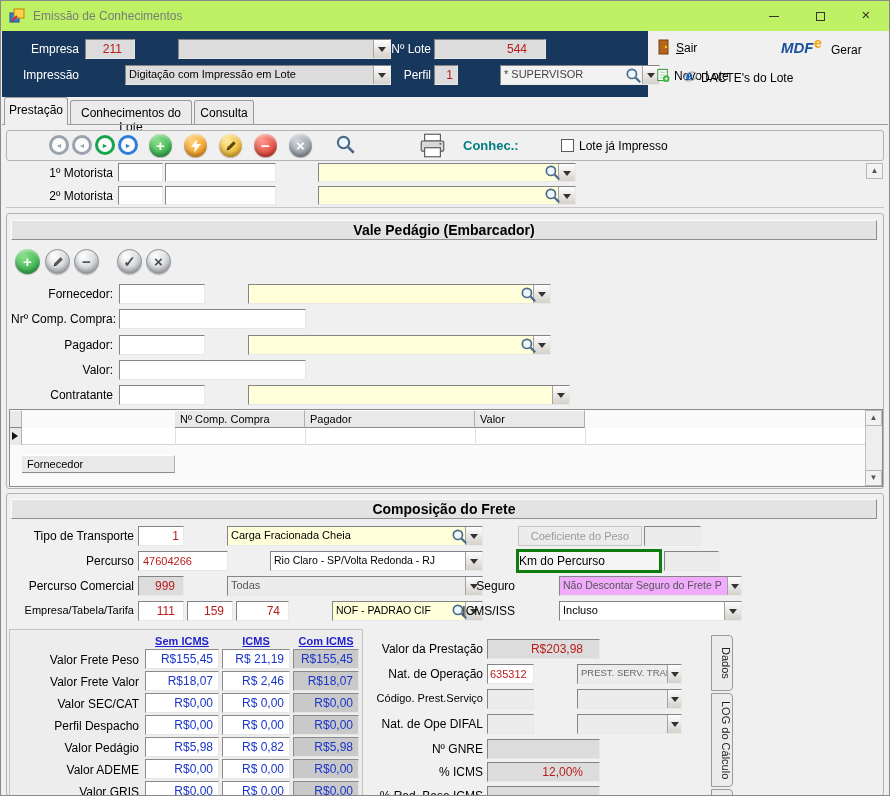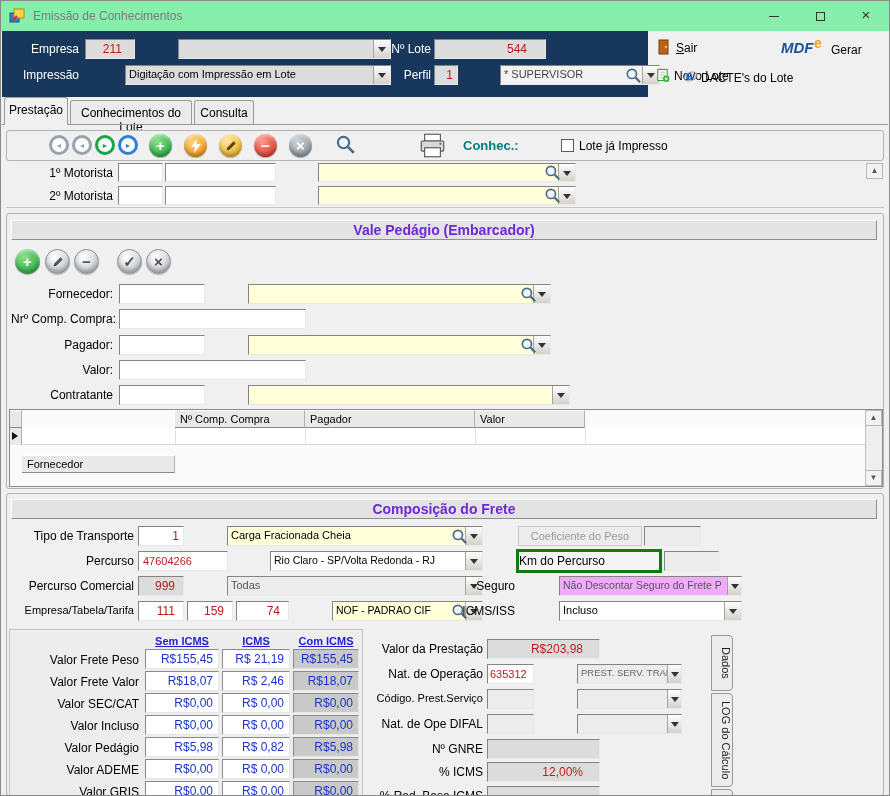--- a/index.html
+++ b/index.html
@@ -2,21 +2,21 @@
 <html><head>
 <meta charset="utf-8">
 <style>
   * { margin:0; padding:0; box-sizing:border-box; }
   html,body { background:#8a8a8a; }
   body { font-family:"Liberation Sans", sans-serif; }
   #window { position:relative; width:890px; height:796px; background:#f0f0f0;
             border:1px solid #8a8a8a; overflow:hidden; font-size:12px; color:#000; }
 
   
-  .titlebar { position:absolute; left:0; top:0; width:100%; height:30px; background:#86efac; }
+  .titlebar { position:absolute; left:0; top:0; width:100%; height:30px; background:#bef264; }
   .app-icon { position:absolute; left:8px; top:7px; width:16px; height:16px; }
   .title-text { position:absolute; left:32px; top:8px; font-size:12px; color:#7a7a7a; }
   .win-btn { position:absolute; top:0; width:46px; height:30px; text-align:center;
              line-height:28px; color:#333; font-size:15px; cursor:default; }
   .min-bar { display:inline-block; width:10px; height:1px; background:#333; vertical-align:middle; }
   .max-box { display:inline-block; width:9px; height:9px; border:1px solid #333; vertical-align:middle; }
 
   
   .header-navy { position:absolute; left:1px; top:30px; width:646px; height:66px; background:#17375c; }
   .header-right { position:absolute; left:647px; top:30px; width:242px; height:66px; background:#f0f0f0; }
@@ -36,21 +36,21 @@
   .combo .btn { width:17px; background:linear-gradient(#fefefe,#d5d1cb); border-left:1px solid #a3a3a3;
                 display:flex; align-items:center; justify-content:center; }
   .combo .btn.narrow { width:14px; }
   .tri { width:0; height:0; border:4px solid transparent; border-top:5px solid #333; margin-top:5px; }
 
   .mag { position:absolute; width:18px; height:18px; }
 
   .groupbox { position:absolute; border:1px solid #b3b3b3; border-radius:3px; }
   .band { position:absolute; height:20px; background:#e3e3e3; border:1px solid;
           border-color:#fbfbfb #8f8f8f #8f8f8f #fbfbfb; text-align:center;
-          font-weight:bold; font-size:14px; color:#6d28d9; line-height:18px; }
+          font-weight:bold; font-size:14px; color:#000000; line-height:18px; }
   .hline { position:absolute; height:1px; background:#c6c6c6; }
 
   
   .ring { position:absolute; width:20px; height:20px; border-radius:50%; background:#fbfbfb;
           display:flex; align-items:center; justify-content:center; font-size:7px; }
   .ring.gray  { border:3px solid #9aa3ad; color:#9aa3ad; }
   .ring.green { border:3px solid #18a54a; color:#18a54a; }
   .ring.blue  { border:3px solid #2f7ed8; color:#2f7ed8; }
   .act { position:absolute; width:23px; height:23px; border-radius:50%; display:flex; align-items:center;
          justify-content:center; color:#fff; font-weight:bold; font-size:15px; line-height:1;
@@ -439,21 +439,21 @@
   <span class="lbl" style="left:12px;top:674px;width:126px;">Valor Frete Valor</span>
   <div class="cellv" style="left:144px;top:670px;width:74px;">R$18,07</div>
   <div class="cellv" style="left:221px;top:670px;width:68px;">R$ 2,46</div>
   <div class="cellv dark" style="left:292px;top:670px;width:66px;">R$18,07</div>
 
   <span class="lbl" style="left:12px;top:696px;width:126px;">Valor SEC/CAT</span>
   <div class="cellv" style="left:144px;top:692px;width:74px;">R$0,00</div>
   <div class="cellv" style="left:221px;top:692px;width:68px;">R$ 0,00</div>
   <div class="cellv dark" style="left:292px;top:692px;width:66px;">R$0,00</div>
 
-  <span class="lbl" style="left:12px;top:718px;width:126px;">Valor Incluso</span>
+  <span class="lbl" style="left:12px;top:718px;width:126px;">Perfil Despacho</span>
   <div class="cellv" style="left:144px;top:714px;width:74px;">R$0,00</div>
   <div class="cellv" style="left:221px;top:714px;width:68px;">R$ 0,00</div>
   <div class="cellv dark" style="left:292px;top:714px;width:66px;">R$0,00</div>
 
   <span class="lbl" style="left:12px;top:740px;width:126px;">Valor Pedágio</span>
   <div class="cellv" style="left:144px;top:736px;width:74px;">R$5,98</div>
   <div class="cellv" style="left:221px;top:736px;width:68px;">R$ 0,82</div>
   <div class="cellv dark" style="left:292px;top:736px;width:66px;">R$5,98</div>
 
   <span class="lbl" style="left:12px;top:762px;width:126px;">Valor ADEME</span>

